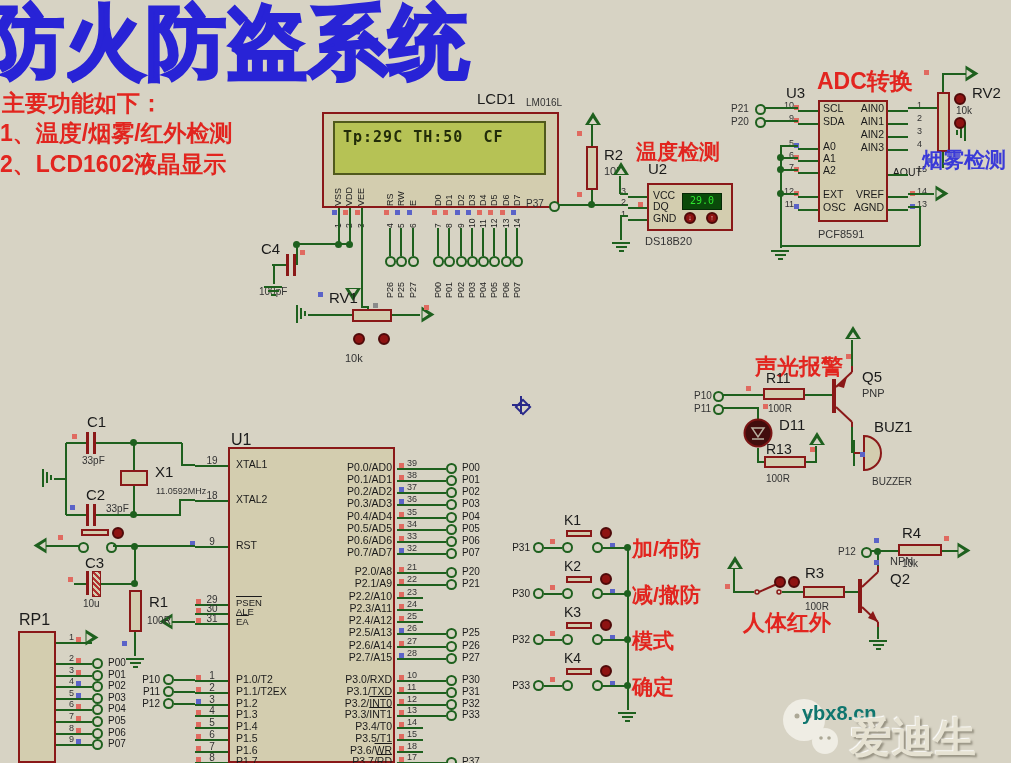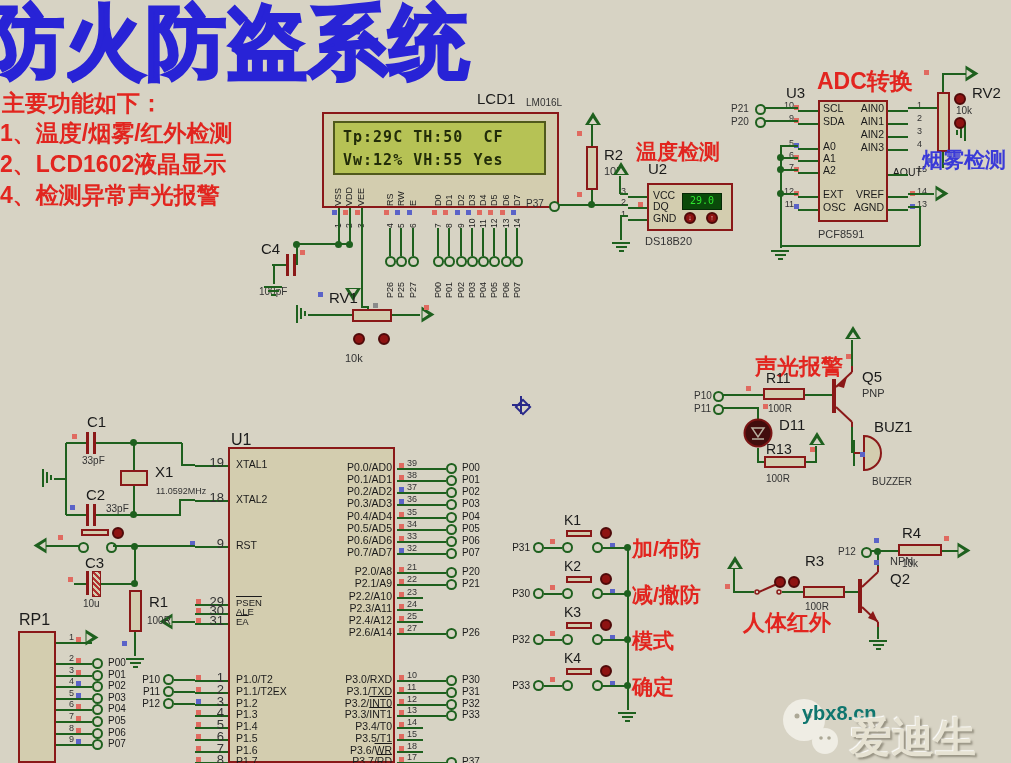--- a/index.html
+++ b/index.html
@@ -49,21 +49,21 @@
   .prow.hc .stub{width:49px}
   .prow .sqm{left:159px;top:3px}
   .prow .n{position:absolute;left:167px;top:-2px;font-size:9px;color:#333}
   .prow .term{left:206px;top:3px;display:none}
   .prow .term.shw{display:block}
   .prow .pt{position:absolute;left:222px;top:2px;font-size:10px}
   
   .lrow{position:relative;height:12px}
   .lrow .stub{position:absolute;left:35px;top:8px;width:33px;height:2px;background:#1e601e}
   .lrow .sqm{left:36px;top:3px}
-  .lrow .n{position:absolute;left:40px;top:-2px;width:24px;text-align:right;font-size:13px;color:#333}
+  .lrow .n{position:absolute;left:40px;top:-2px;width:24px;text-align:center;font-size:10px;color:#333}
   .lrow .nm{position:absolute;left:76px;top:1px;font-size:10.5px;white-space:nowrap}
   .ctrl .lrow{height:9.4px}.ctrl .lrow .nm{font-size:9.5px}
   .p1s .lrow{height:11.75px}
   
   .piorow{position:relative;height:11.75px}
   .piorow .pl{position:absolute;left:0;top:0;width:20px;text-align:right;font-size:10px}
   .piorow .term{left:23px;top:0}
   .piorow .wl{position:absolute;left:34px;top:5px;width:21px;height:2px;background:#1e601e}
   .rp1p .piorow{height:11.6px}
   .rp1p .stub{position:absolute;left:0;top:8px;width:36px;height:2px;background:#1e601e}
@@ -115,29 +115,27 @@
 </style>
 </head>
 <body>
 
 <div id="title">防火防盗系统</div>
 <div id="feat-head">主要功能如下：</div>
 <div id="features">
 
 <div>1、温度/烟雾/红外检测</div>
     <div>2、LCD1602液晶显示</div>
-    <div>4、检测异常声光报警</div>
   </div>
 
 <div class="lbl r15" style="left:477px;top:90px">LCD1</div>
 <div class="lbl r10" style="left:526px;top:97px">LM016L</div>
 <div class="cmp" style="left:322px;top:112px;width:237px;height:96px"></div>
 <div id="lcd-screen">
   <div class="lcdline">Tp:29C TH:50  CF</div>
-  <div class="lcdline">Vw:12% VH:55 Yes</div>
 </div>
 <div class="lcdcols" style="left:333px">
 
 <div class="lcol">
       <span class="vt nm">VSS</span>
       <span class="vt pn">1</span>
       <span class="sqm sq-b"></span>
     </div>
     <div class="lcol">
       <span class="vt nm">VDD</span>
@@ -567,21 +565,21 @@
 <svg style="position:absolute;left:748px;top:582px" width="36" height="16">
   <line x1="0" y1="10" x2="6" y2="10" stroke="#1e601e" stroke-width="2"></line>
   <circle cx="9" cy="10" r="2" fill="none" stroke="#8a1818" stroke-width="1.5"></circle>
   <line x1="11" y1="10" x2="29" y2="2" stroke="#8a1818" stroke-width="2"></line>
   <circle cx="31" cy="10" r="2" fill="none" stroke="#8a1818" stroke-width="1.5"></circle>
 </svg>
 <div class="knob" style="left:774px;top:576px"></div>
 <div class="knob" style="left:788px;top:576px"></div>
 <div class="wr" style="left:782px;top:591px;width:21px;height:2px"></div>
 <div class="cmp" style="left:803px;top:586px;width:42px;height:12px"></div>
-<div class="lbl r15" style="left:805px;top:552px">R3</div>
+<div class="lbl r15" style="left:805px;top:564px">R3</div>
 <div class="lbl r10" style="left:805px;top:601px">100R</div>
 <div class="wr" style="left:845px;top:591px;width:13px;height:2px"></div>
 <svg style="position:absolute;left:856px;top:565px" width="26" height="62">
   <rect x="2" y="14" width="4" height="34" fill="#8a1818"></rect>
   <line x1="6" y1="22" x2="22" y2="7" stroke="#8a1818" stroke-width="2"></line>
   <line x1="22" y1="0" x2="22" y2="7" stroke="#8a1818" stroke-width="2"></line>
   <line x1="6" y1="42" x2="22" y2="57" stroke="#8a1818" stroke-width="2"></line>
   <line x1="22" y1="57" x2="22" y2="62" stroke="#8a1818" stroke-width="2"></line>
   <polygon points="22,57 12,53 17,46" fill="#8a1818"></polygon>
 </svg>
@@ -881,26 +879,42 @@
     </div>
     <div class="prow">
       <span class="nm"><span>P2.4/A12</span><span class="ovl"></span></span>
       <span class="stub"></span>
       <span class="sqm sq-r"></span>
       <span class="n">25</span>
 
       <span class="pt"></span>
     </div>
     <div class="prow hc">
+      <span class="nm"><span>P2.5/A13</span><span class="ovl"></span></span>
+      <span class="stub"></span>
+      <span class="sqm sq-b"></span>
+      <span class="n">26</span>
+      <span class="term shw"></span>
+      <span class="pt">P25</span>
+    </div>
+    <div class="prow hc">
       <span class="nm"><span>P2.6/A14</span><span class="ovl"></span></span>
       <span class="stub"></span>
       <span class="sqm sq-r"></span>
       <span class="n">27</span>
       <span class="term shw"></span>
       <span class="pt">P26</span>
+    </div>
+    <div class="prow hc">
+      <span class="nm"><span>P2.7/A15</span><span class="ovl"></span></span>
+      <span class="stub"></span>
+      <span class="sqm sq-b"></span>
+      <span class="n">28</span>
+      <span class="term shw"></span>
+      <span class="pt">P27</span>
     </div>
   </div>
 <div class="rh117" style="position:absolute;left:240px;top:672px;width:260px">
 
 <div class="prow hc">
       <span class="nm"><span>P3.0/RXD</span><span class="ovl"></span></span>
       <span class="stub"></span>
       <span class="sqm sq-r"></span>
       <span class="n">10</span>
       <span class="term shw"></span>

